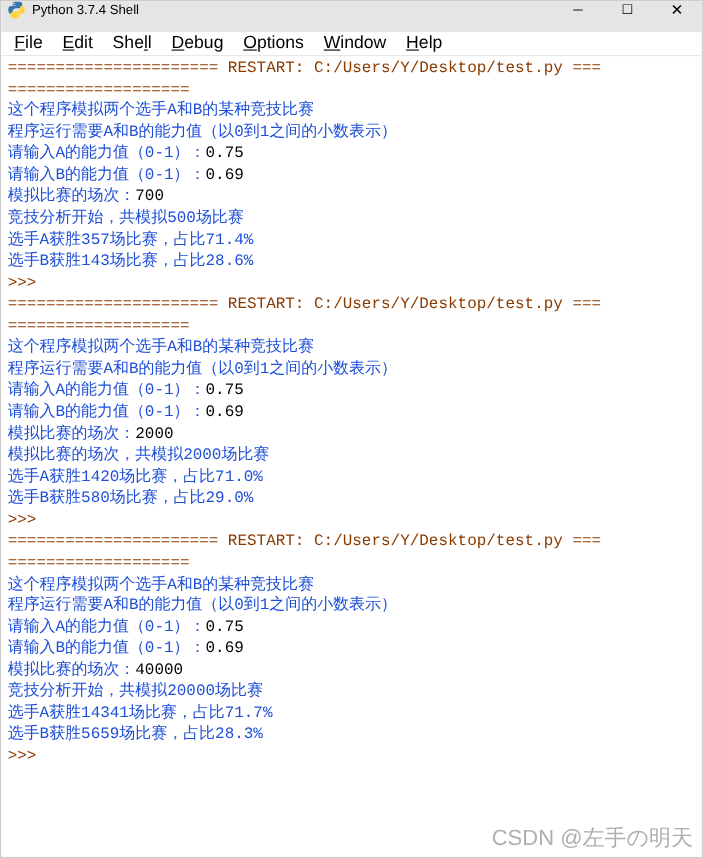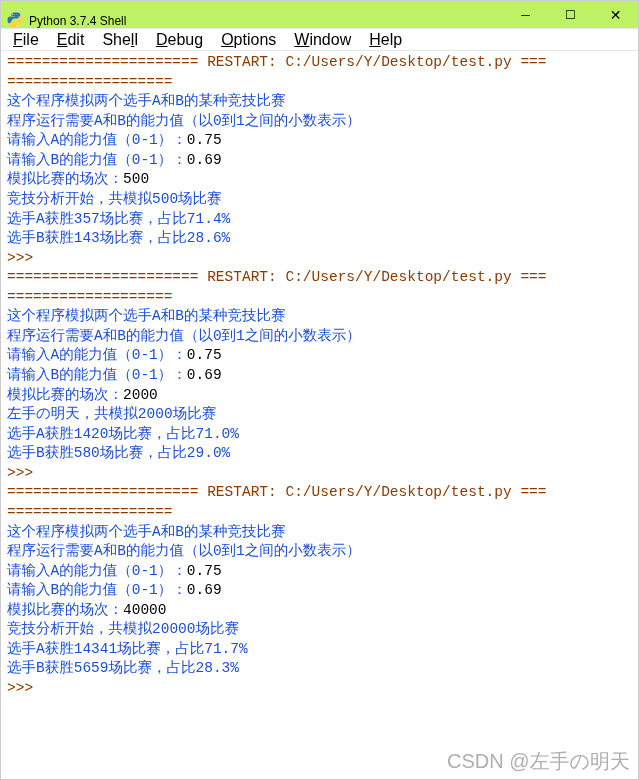--- a/index.html
+++ b/index.html
@@ -8,24 +8,24 @@
     font-family: "Segoe UI", Tahoma, sans-serif;
     background: #fff;
     width: 639px;
     height: 780px;
     overflow: hidden;
     position: relative;
     border: 1px solid #ccc;
   }
   .titlebar {
     height: 28px;
-    background: #bef264;
+    background: #e5e5e5;
     display: flex;
-    align-items: flex-end;
-    padding: 0 0 0 6px;
+    align-items: center;
+    padding: 0 0 12px 6px;
     border-bottom: 1px solid #e8e8e8;
   }
   .titlebar .icon {
     width: 16px; height: 16px;
     margin-right: 6px;
     display: inline-flex;
     align-items: center;
     justify-content: center;
   }
   .titlebar .title {
@@ -109,33 +109,33 @@
   <span class="menu"><span class="ul">W</span>indow</span>
   <span class="menu"><span class="ul">H</span>elp</span>
 </div>
 
 <div class="content"><span class="brown">====================== RESTART: C:/Users/Y/Desktop/test.py ===</span>
 <span class="brown">===================</span>
 <span class="blue">这个程序模拟两个选手A和B的某种竞技比赛</span>
 <span class="blue">程序运行需要A和B的能力值（以0到1之间的小数表示）</span>
 <span class="blue">请输入A的能力值（0-1）：</span><span class="black">0.75</span>
 <span class="blue">请输入B的能力值（0-1）：</span><span class="black">0.69</span>
-<span class="blue">模拟比赛的场次：</span><span class="black">500</span>
+<span class="blue">模拟比赛的场次：</span><span class="black">700</span>
 <span class="blue">竞技分析开始，共模拟500场比赛</span>
 <span class="blue">选手A获胜357场比赛，占比71.4%</span>
 <span class="blue">选手B获胜143场比赛，占比28.6%</span>
 <span class="brown">&gt;&gt;&gt;</span>
 <span class="brown">====================== RESTART: C:/Users/Y/Desktop/test.py ===</span>
 <span class="brown">===================</span>
 <span class="blue">这个程序模拟两个选手A和B的某种竞技比赛</span>
 <span class="blue">程序运行需要A和B的能力值（以0到1之间的小数表示）</span>
 <span class="blue">请输入A的能力值（0-1）：</span><span class="black">0.75</span>
 <span class="blue">请输入B的能力值（0-1）：</span><span class="black">0.69</span>
 <span class="blue">模拟比赛的场次：</span><span class="black">2000</span>
-<span class="blue">左手の明天，共模拟2000场比赛</span>
+<span class="blue">模拟比赛的场次，共模拟2000场比赛</span>
 <span class="blue">选手A获胜1420场比赛，占比71.0%</span>
 <span class="blue">选手B获胜580场比赛，占比29.0%</span>
 <span class="brown">&gt;&gt;&gt;</span>
 <span class="brown">====================== RESTART: C:/Users/Y/Desktop/test.py ===</span>
 <span class="brown">===================</span>
 <span class="blue">这个程序模拟两个选手A和B的某种竞技比赛</span>
 <span class="blue">程序运行需要A和B的能力值（以0到1之间的小数表示）</span>
 <span class="blue">请输入A的能力值（0-1）：</span><span class="black">0.75</span>
 <span class="blue">请输入B的能力值（0-1）：</span><span class="black">0.69</span>
 <span class="blue">模拟比赛的场次：</span><span class="black">40000</span>

